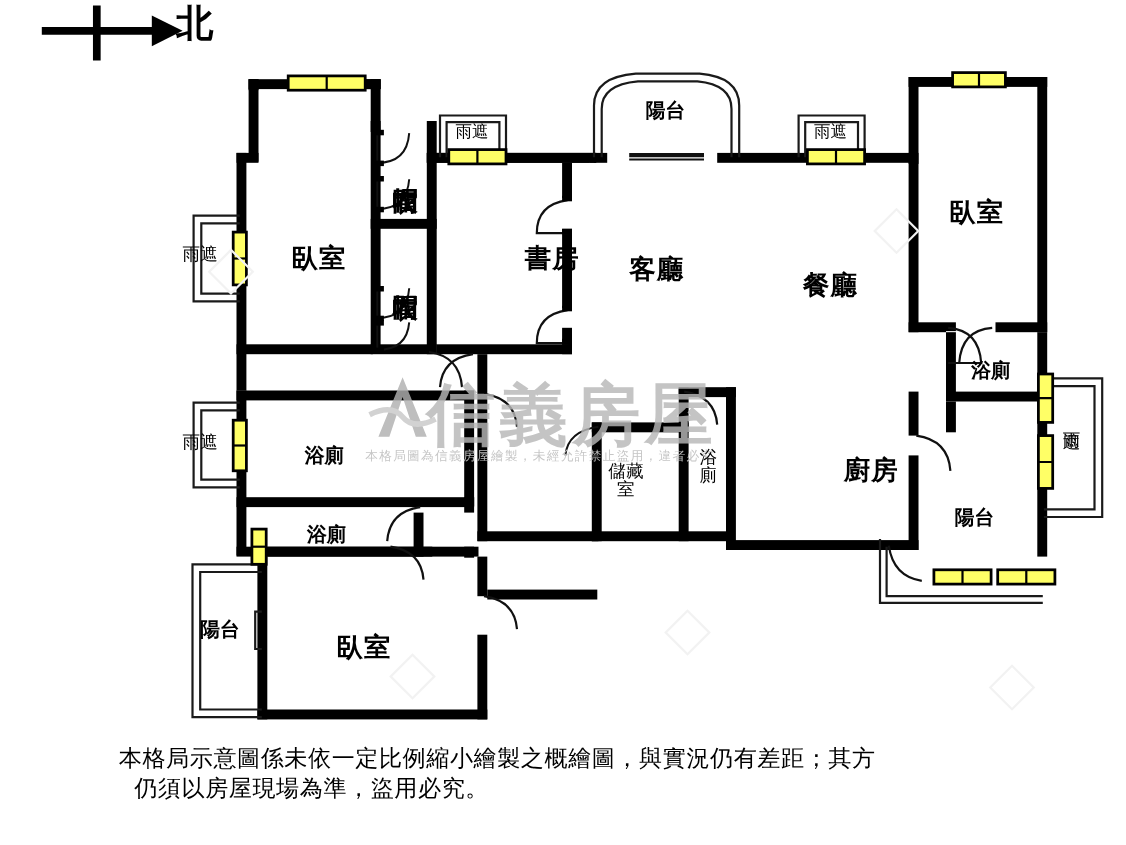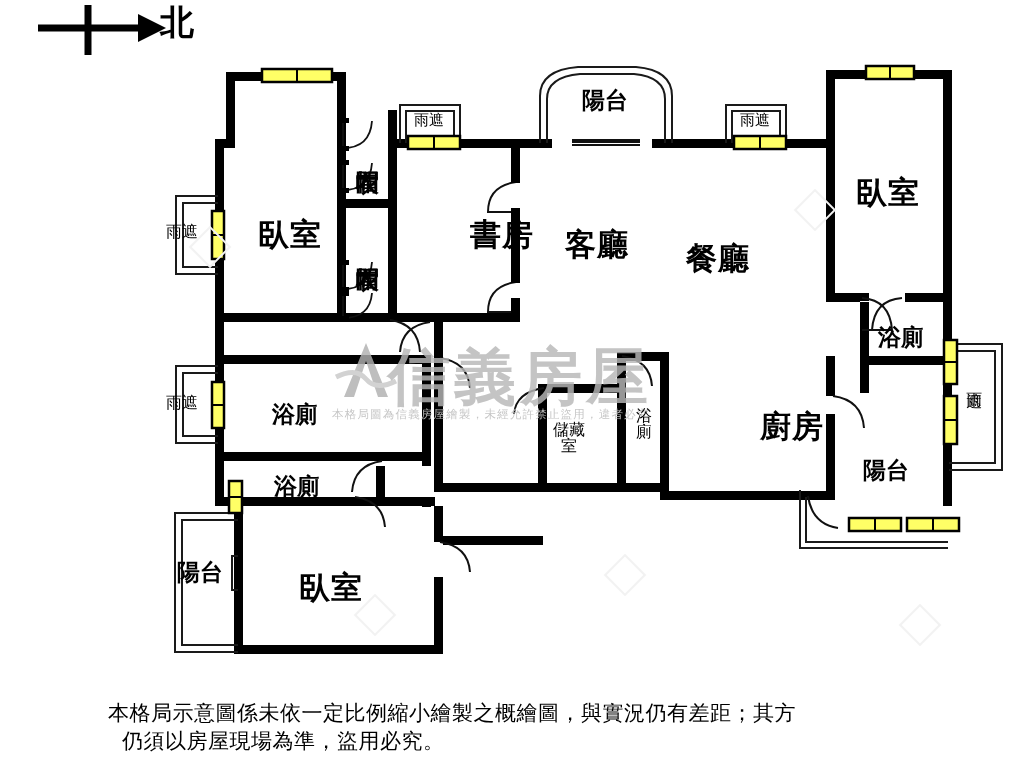--- a/index.html
+++ b/index.html
@@ -21,23 +21,23 @@
   
   .rlabel{
     position:absolute;
     font-family:"DejaVu Sans","Liberation Sans",sans-serif;
     color:#000;
     white-space:nowrap;
     text-align:center;
     transform:translate(-50%,-50%);
     pointer-events:none;
   }
-  .sz-xl{font-size:31px;font-weight:700;letter-spacing:1px;}
+  .sz-xl{font-size:24px;font-weight:700;letter-spacing:1px;}
   .sz-lg{font-size:23px;font-weight:700;letter-spacing:1px;}
-  .sz-md{font-size:23px;font-weight:600;}
+  .sz-md{font-size:18px;font-weight:600;}
   .sz-sm{font-size:16px;font-weight:500;}
   .sz-xs{font-size:15px;font-weight:500;}
   .vert{
     writing-mode:vertical-rl;text-orientation:upright;
     line-height:1.02;
   }
   .stack{line-height:1.0;}
 
   
   #wm-brand{
@@ -64,21 +64,20 @@
     border:2px solid #f2f2f2;transform:rotate(45deg);
     pointer-events:none;
   }
 
   
   #disclaimer{
     position:absolute;left:108px;top:676px;width:830px;
     font-size:21px;line-height:1.33;letter-spacing:.5px;
     font-family:"DejaVu Sans","Liberation Sans",sans-serif;
     color:#000;
-    margin-top:24px;
   }
   #disclaimer div{white-space:nowrap;}
   #disclaimer div:nth-child(2),#disclaimer div:nth-child(3){text-indent:14px;}
   #disclaimer div:nth-child(3){text-indent:0;}
 </style>
 </head>
 <body>
 
 <div id="stage">
 
@@ -313,21 +312,21 @@
   <div class="wm-diamond" style="left:800px;top:195px;"></div>
   <div class="wm-diamond" style="left:360px;top:600px;"></div>
   <div class="wm-diamond" style="left:905px;top:610px;"></div>
 
   <div id="room-labels">
       <div class="rlabel sz-xl" style="left: 290px; top: 235px;">臥室</div>
       <div class="rlabel sz-lg vert" style="left: 367px; top: 153px;">衣帽間</div>
       <div class="rlabel sz-lg vert" style="left: 367px; top: 250px;">衣帽間</div>
       <div class="rlabel sz-xl" style="left: 462px; top: 235px; margin-left: 40px;">書房</div>
       <div class="rlabel sz-xl" style="left: 597px; top: 245px;">客廳</div>
-      <div class="rlabel sz-xl" style="left: 718px; top: 259px;">餐廳</div>
+      <div class="rlabel sz-xl" style="left: 755px; top: 259px;">餐廳</div>
       <div class="rlabel sz-md" style="left: 605px; top: 100px;">陽台</div>
       <div class="rlabel sz-xl" style="left: 888px; top: 193px;">臥室</div>
       <div class="rlabel sz-md" style="left: 901px; top: 337px;">浴廁</div>
       <div class="rlabel sz-md" style="left: 886px; top: 470px;">陽台</div>
       <div class="rlabel sz-xl" style="left: 748px; top: 427px; margin-left: 44px;">廚房</div>
       <div class="rlabel sz-sm stack" style="left: 644px; top: 424px;">
         <div>浴</div>
         <div>廁</div>
       </div>
       <div class="rlabel sz-sm stack" style="left: 569px; top: 438px; font-family: Liberation Serif, serif;">

